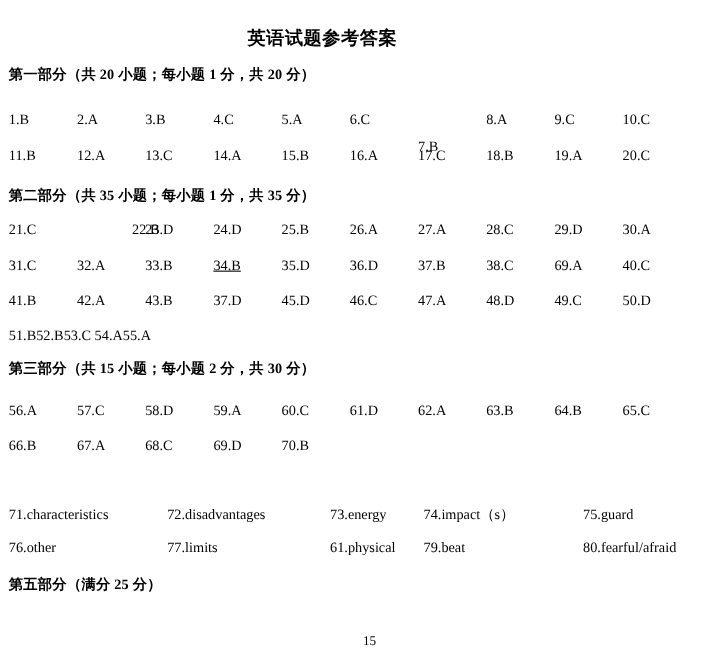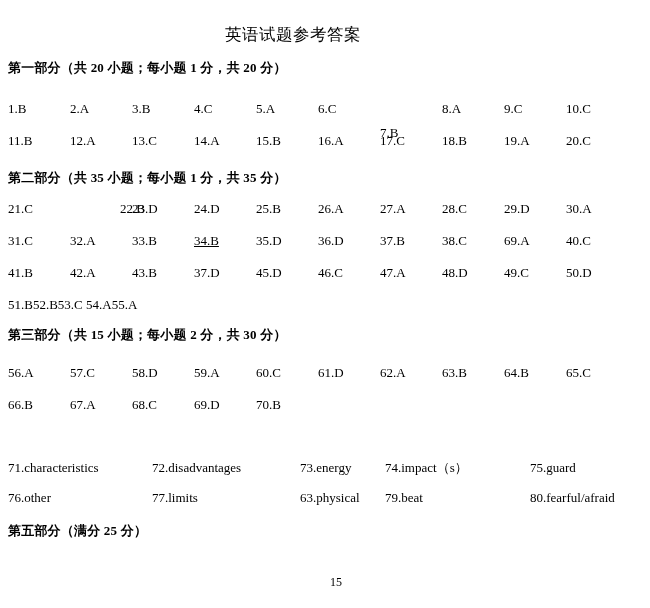--- a/index.html
+++ b/index.html
@@ -27,21 +27,21 @@
   }
 
   
   .doc-title {
     position: absolute;
     left: 0;
     top: 24px;
     width: 586px;
     text-align: center;
     font-size: 16.5px;
-    font-weight: normal;
+    font-weight: bold;
     letter-spacing: 0.5px;
     line-height: 22px;
     white-space: nowrap;
   }
 
   
   .section-header {
     position: absolute;
     left: 8px;
     font-size: 13px;
@@ -209,21 +209,21 @@
     <span class="wcell" style="left:8px;">71.characteristics</span>
     <span class="wcell" style="left:152px;">72.disadvantages</span>
     <span class="wcell" style="left:300px;">73.energy</span>
     <span class="wcell" style="left:385px;">74.impact（s）</span>
     <span class="wcell" style="left:530px;">75.guard</span>
   </div>
 
   <div class="word-row" style="top:487px;">
     <span class="wcell" style="left:8px;">76.other</span>
     <span class="wcell" style="left:152px;">77.limits</span>
-    <span class="wcell" style="left:300px;">63.physical</span>
+    <span class="wcell" style="left:300px;">61.physical</span>
     <span class="wcell" style="left:385px;">79.beat</span>
     <span class="wcell" style="left:530px;">80.fearful/afraid</span>
   </div>
 
   <div class="section-header" style="top:521px;">第五部分（满分 25 分）</div>
 
 
   <div class="page-number">15</div>
 
 </div>

